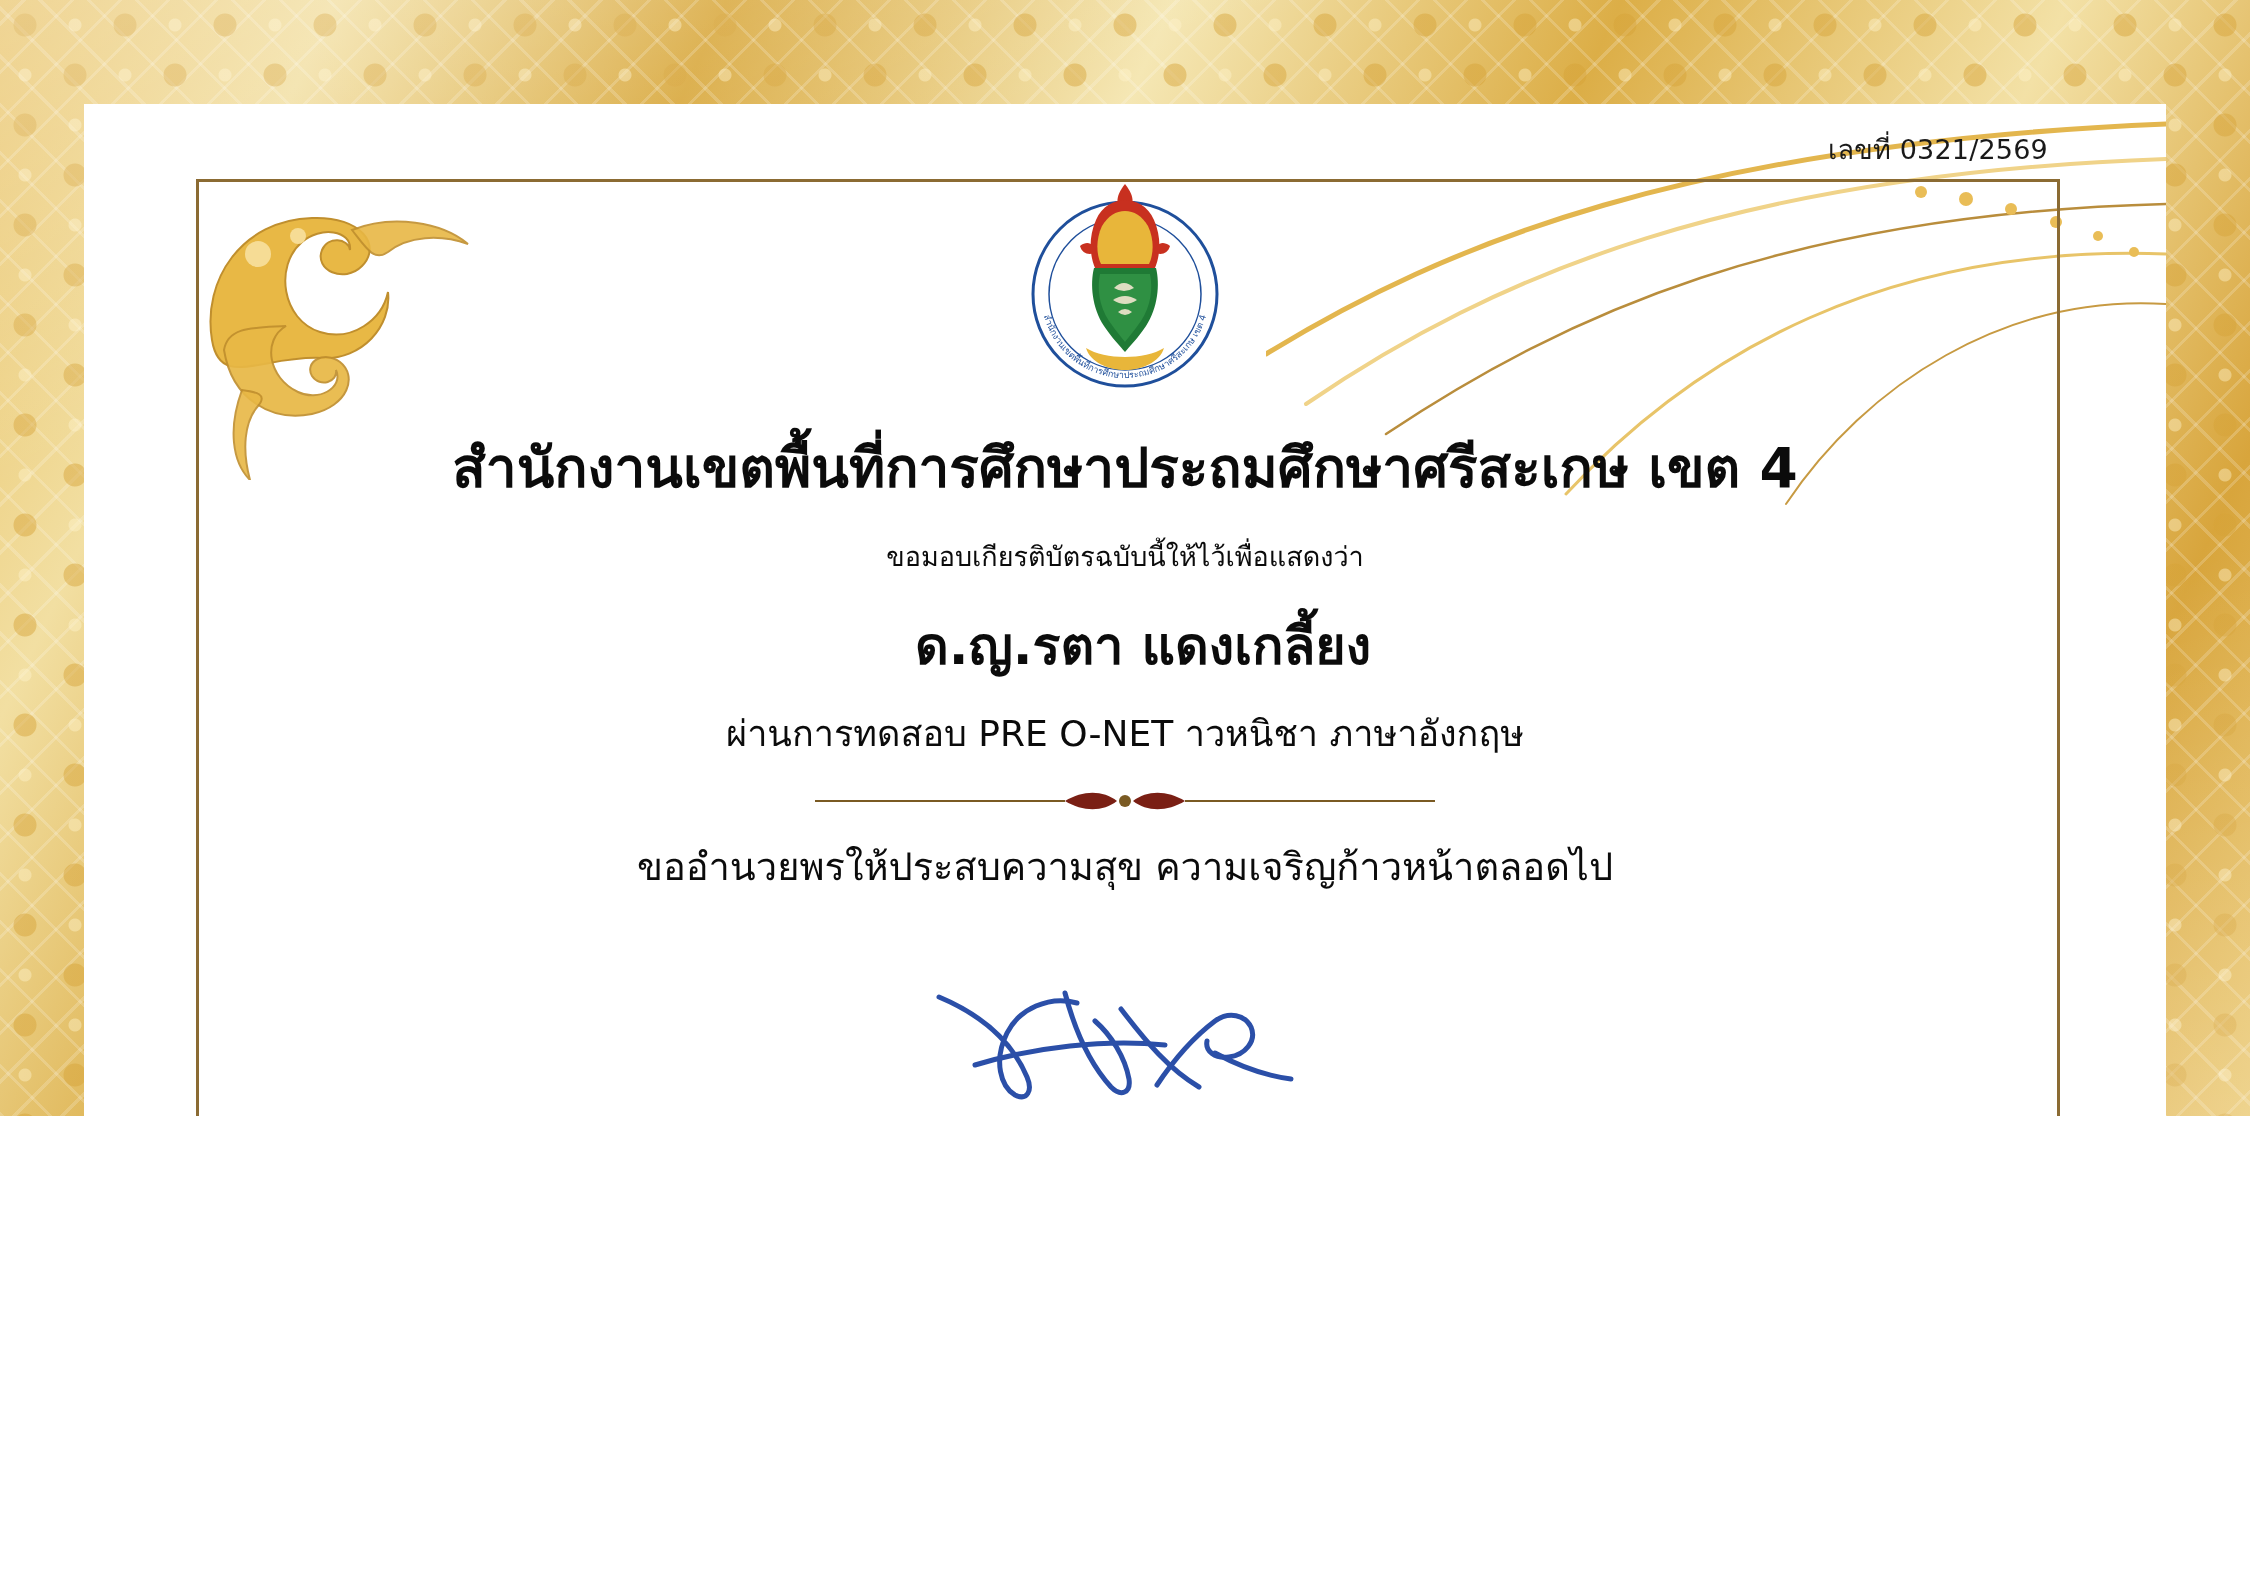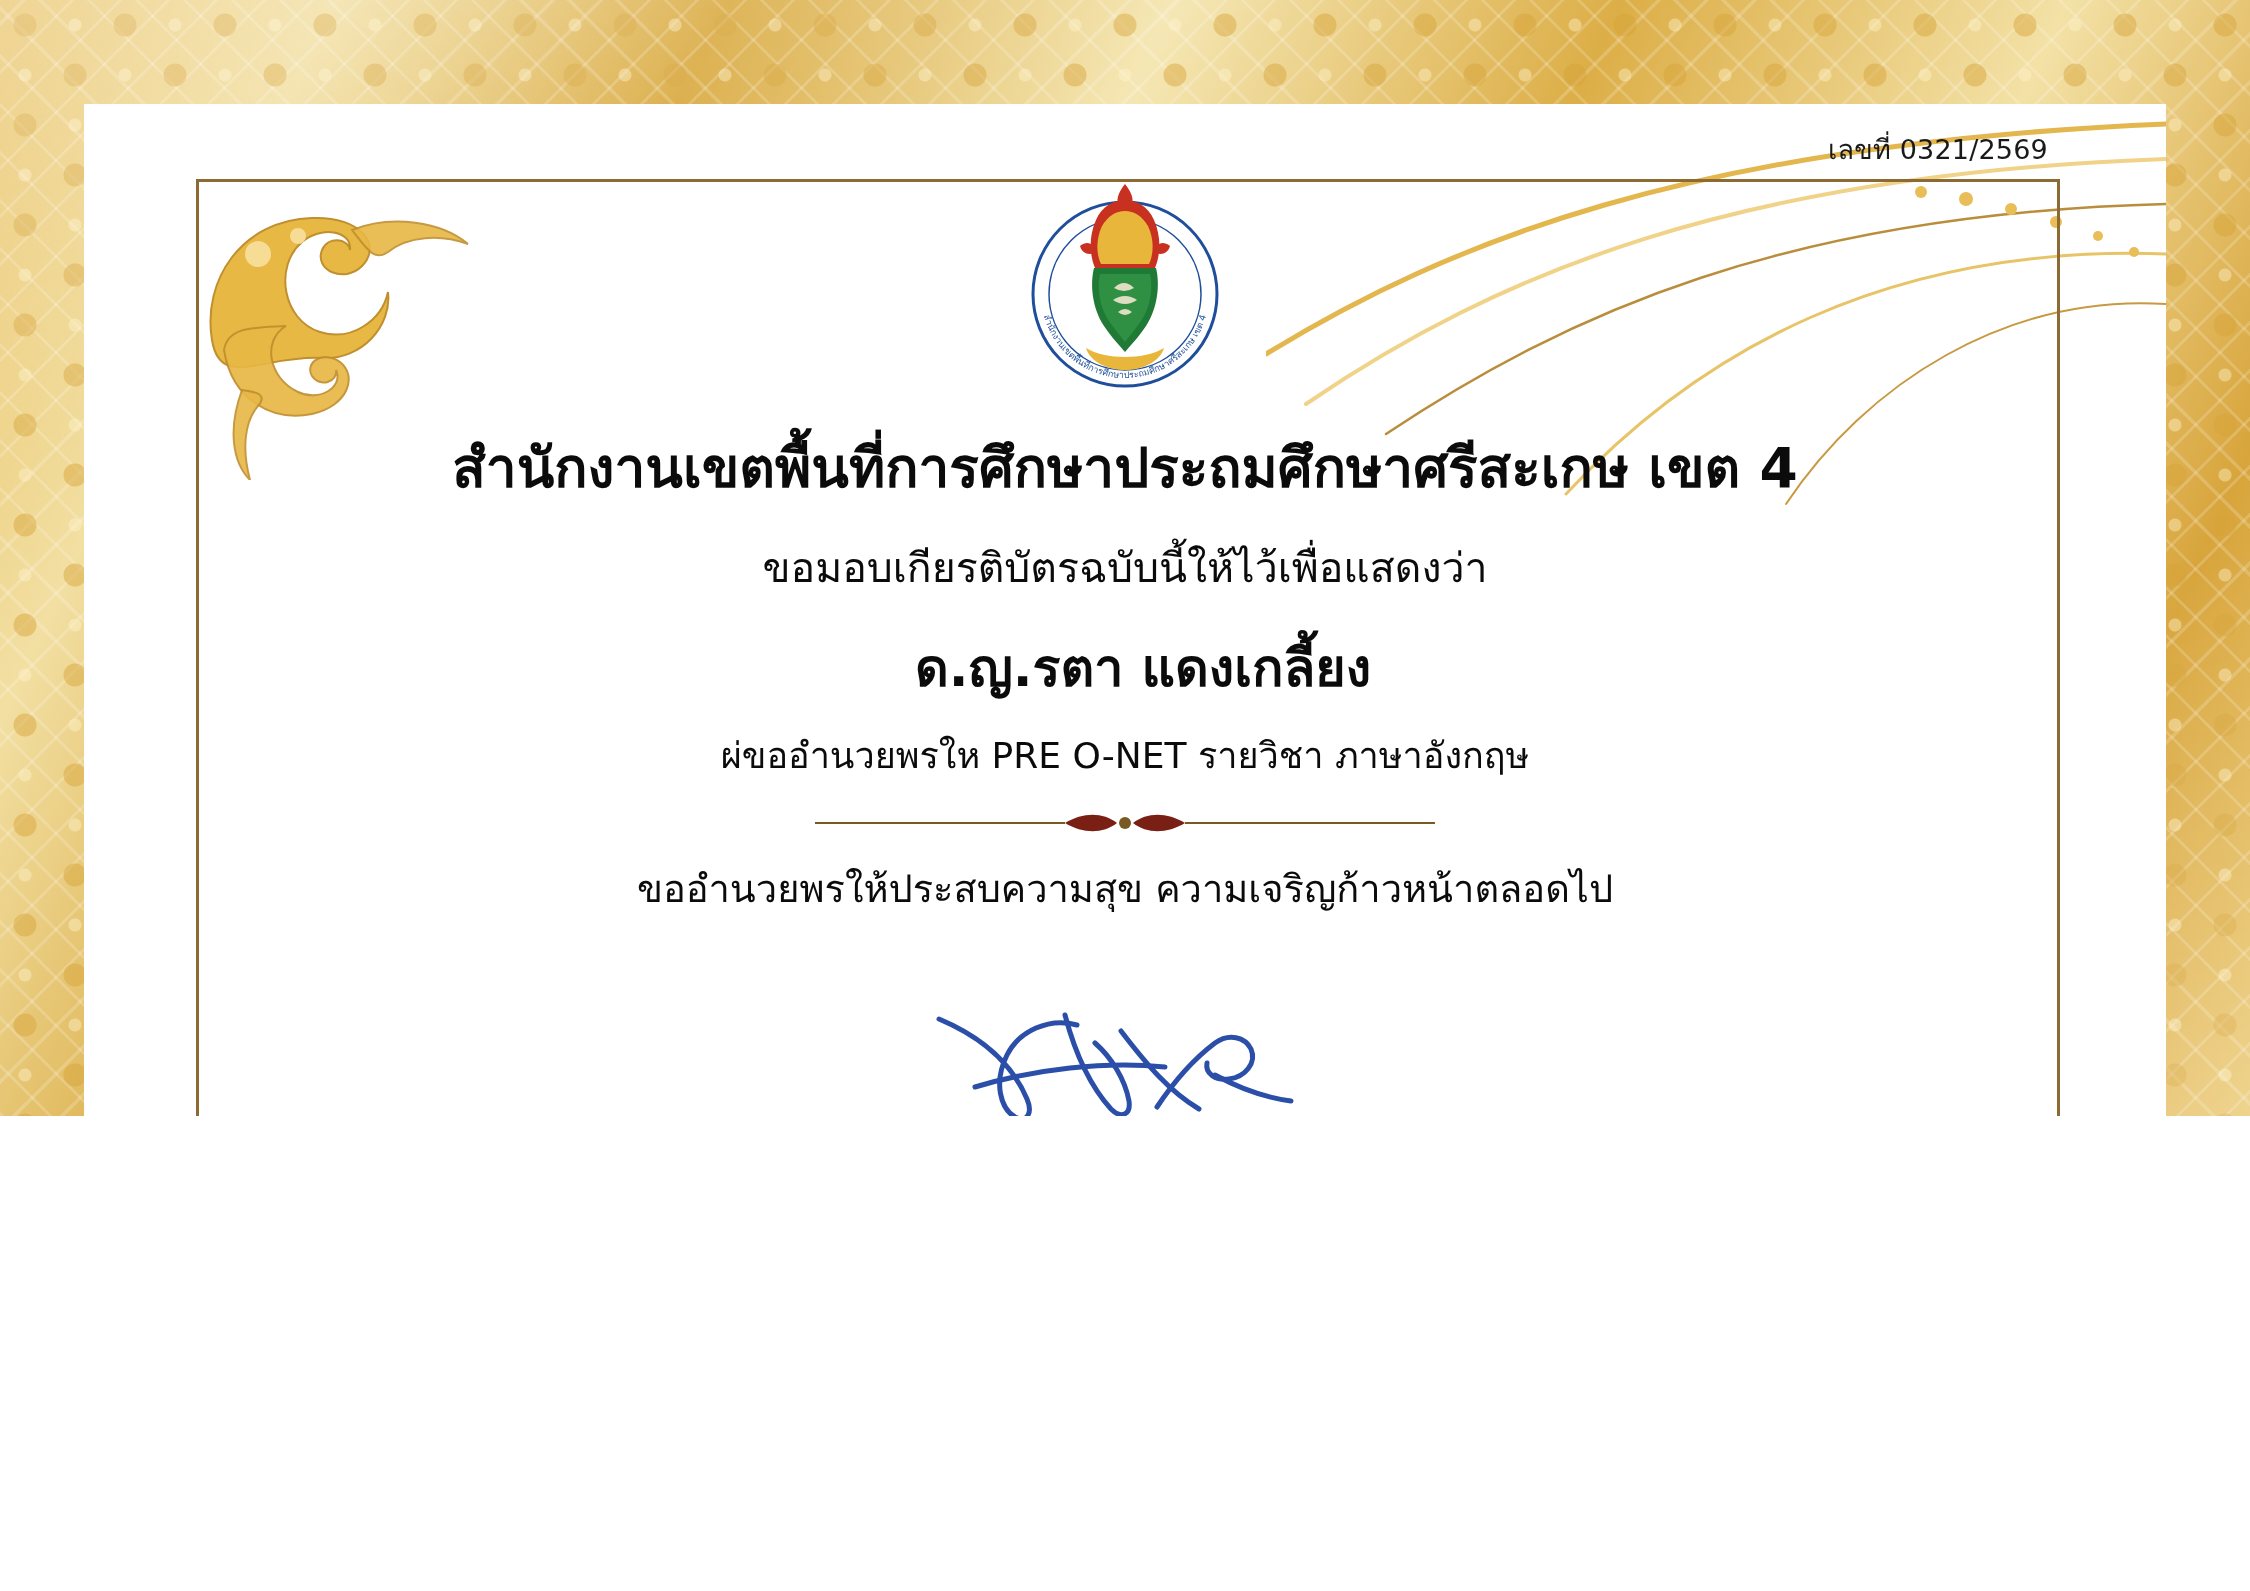--- a/index.html
+++ b/index.html
@@ -112,21 +112,21 @@
   }
 
   .line-org {
     font-size: 55px;
     font-weight: bold;
     letter-spacing: 0px;
     margin-top: 22px;
     color: #0b0b0b;
   }
   .line-award {
-    font-size: 41px;
+    font-size: 27px;
     margin-top: 24px;
     color: #0b0b0b;
   }
   .line-name {
     font-size: 52px;
     font-weight: bold;
     margin-top: 26px;
     color: #0b0b0b;
     margin-left: 36px;
   }
@@ -298,21 +298,21 @@
             <path d="M160,70 C152,64 146,68 144,76 C150,80 158,78 160,70 Z" fill="#c8301f"></path>
 
             <path d="M76,172 C95,184 135,184 154,172 C150,186 132,194 115,194 C98,194 80,186 76,172 Z" fill="#e8b63a"></path>
           </g>
         </svg>
       </div>
 
       <div class="line-org">สำนักงานเขตพื้นที่การศึกษาประถมศึกษาศรีสะเกษ เขต 4</div>
       <div class="line-award">ขอมอบเกียรติบัตรฉบับนี้ให้ไว้เพื่อแสดงว่า</div>
       <div class="line-name">ด.ญ.รตา   แดงเกลี้ยง</div>
-      <div class="line-detail">ผ่ขออำนวยพรให PRE O-NET รายวิชา ภาษาอังกฤษ</div>
+      <div class="line-detail">ผ่านการทดสอบ PRE O-NET าวหนิชา ภาษาอังกฤษ</div>
 
       
       <svg class="divider" viewBox="0 0 620 26">
         <line x1="0" y1="13" x2="250" y2="13" stroke="#7a5a23" stroke-width="2"></line>
         <line x1="370" y1="13" x2="620" y2="13" stroke="#7a5a23" stroke-width="2"></line>
         <path d="M250,13 C268,2 288,2 302,13 C288,24 268,24 250,13 Z" fill="#7a1f14"></path>
         <path d="M370,13 C352,2 332,2 318,13 C332,24 352,24 370,13 Z" fill="#7a1f14"></path>
         <circle cx="310" cy="13" r="6" fill="#7a5a23"></circle>
       </svg>
 

